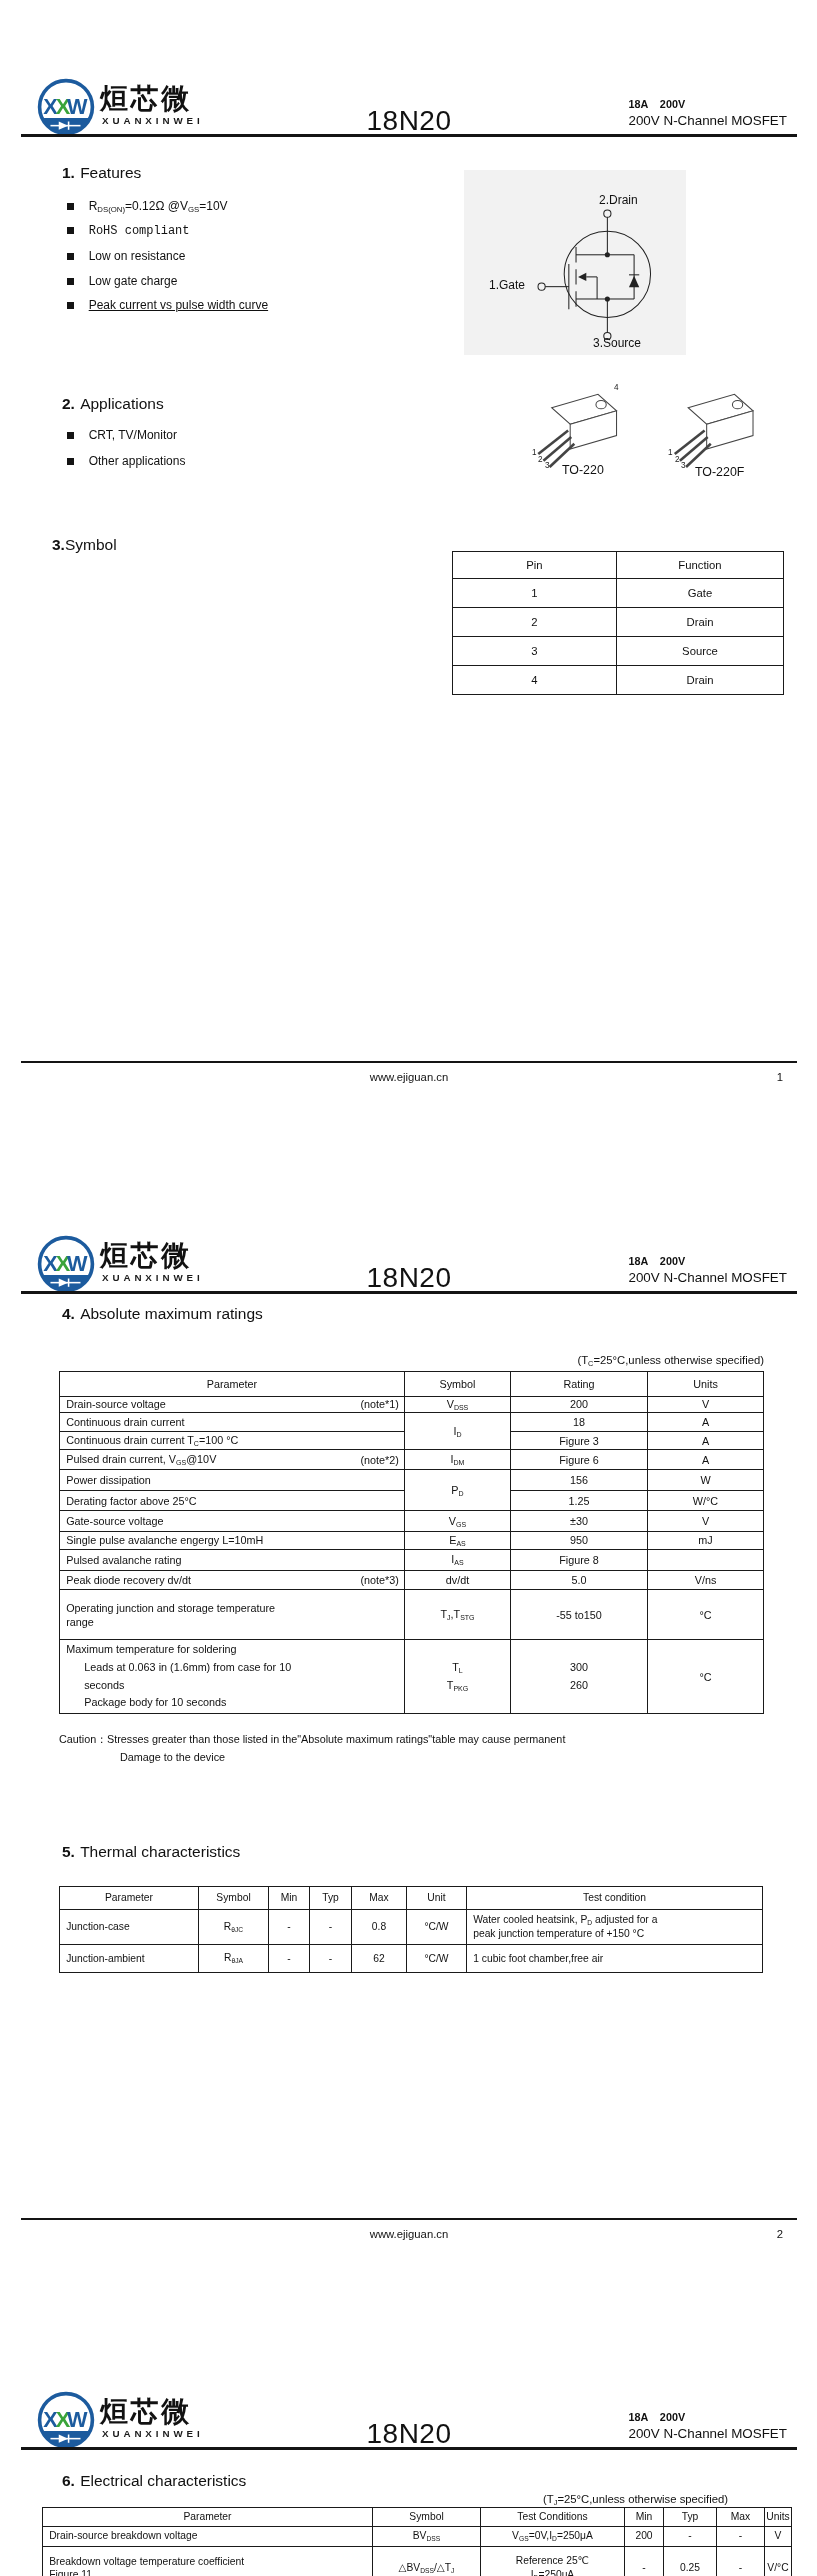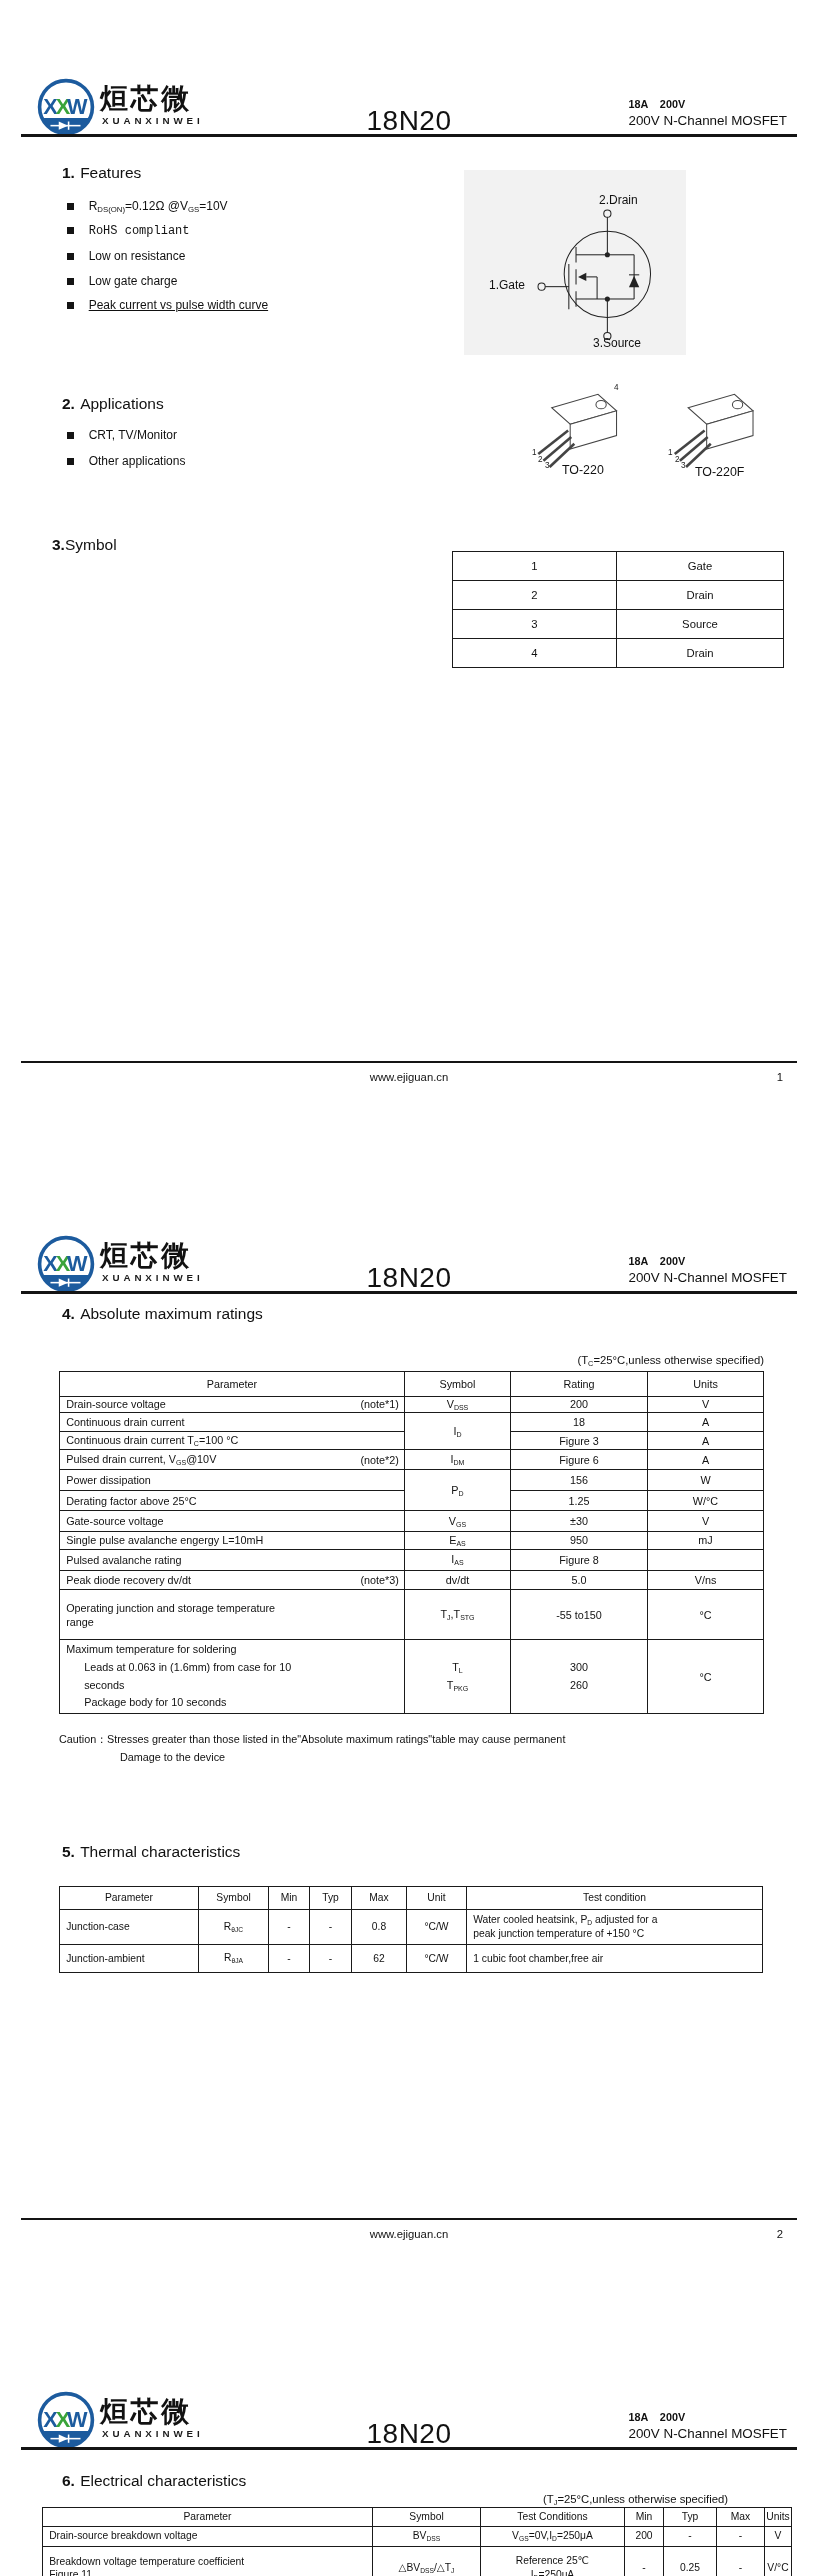--- a/index.html
+++ b/index.html
@@ -172,20 +172,24 @@
     <div class="sec-h" style="left:52px;top:536px;">
       <span class="sec-no">3.</span><span class="sec-title tight">Symbol</span>
     </div>
 
     <table class="dtable pintbl" style="left:452px;top:551px;width:331px;">
       <colgroup>
           <col style="width:164px">
           <col style="width:167px">
         </colgroup>
       <tbody>
+          <tr style="height:27px">
+        <td>Pin</td>
+        <td>Function</td>
+      </tr>
       <tr style="height:29px">
         <td>1</td>
         <td>Gate</td>
       </tr>
       <tr style="height:29px">
         <td>2</td>
         <td>Drain</td>
       </tr>
       <tr style="height:29px">
         <td>3</td>

